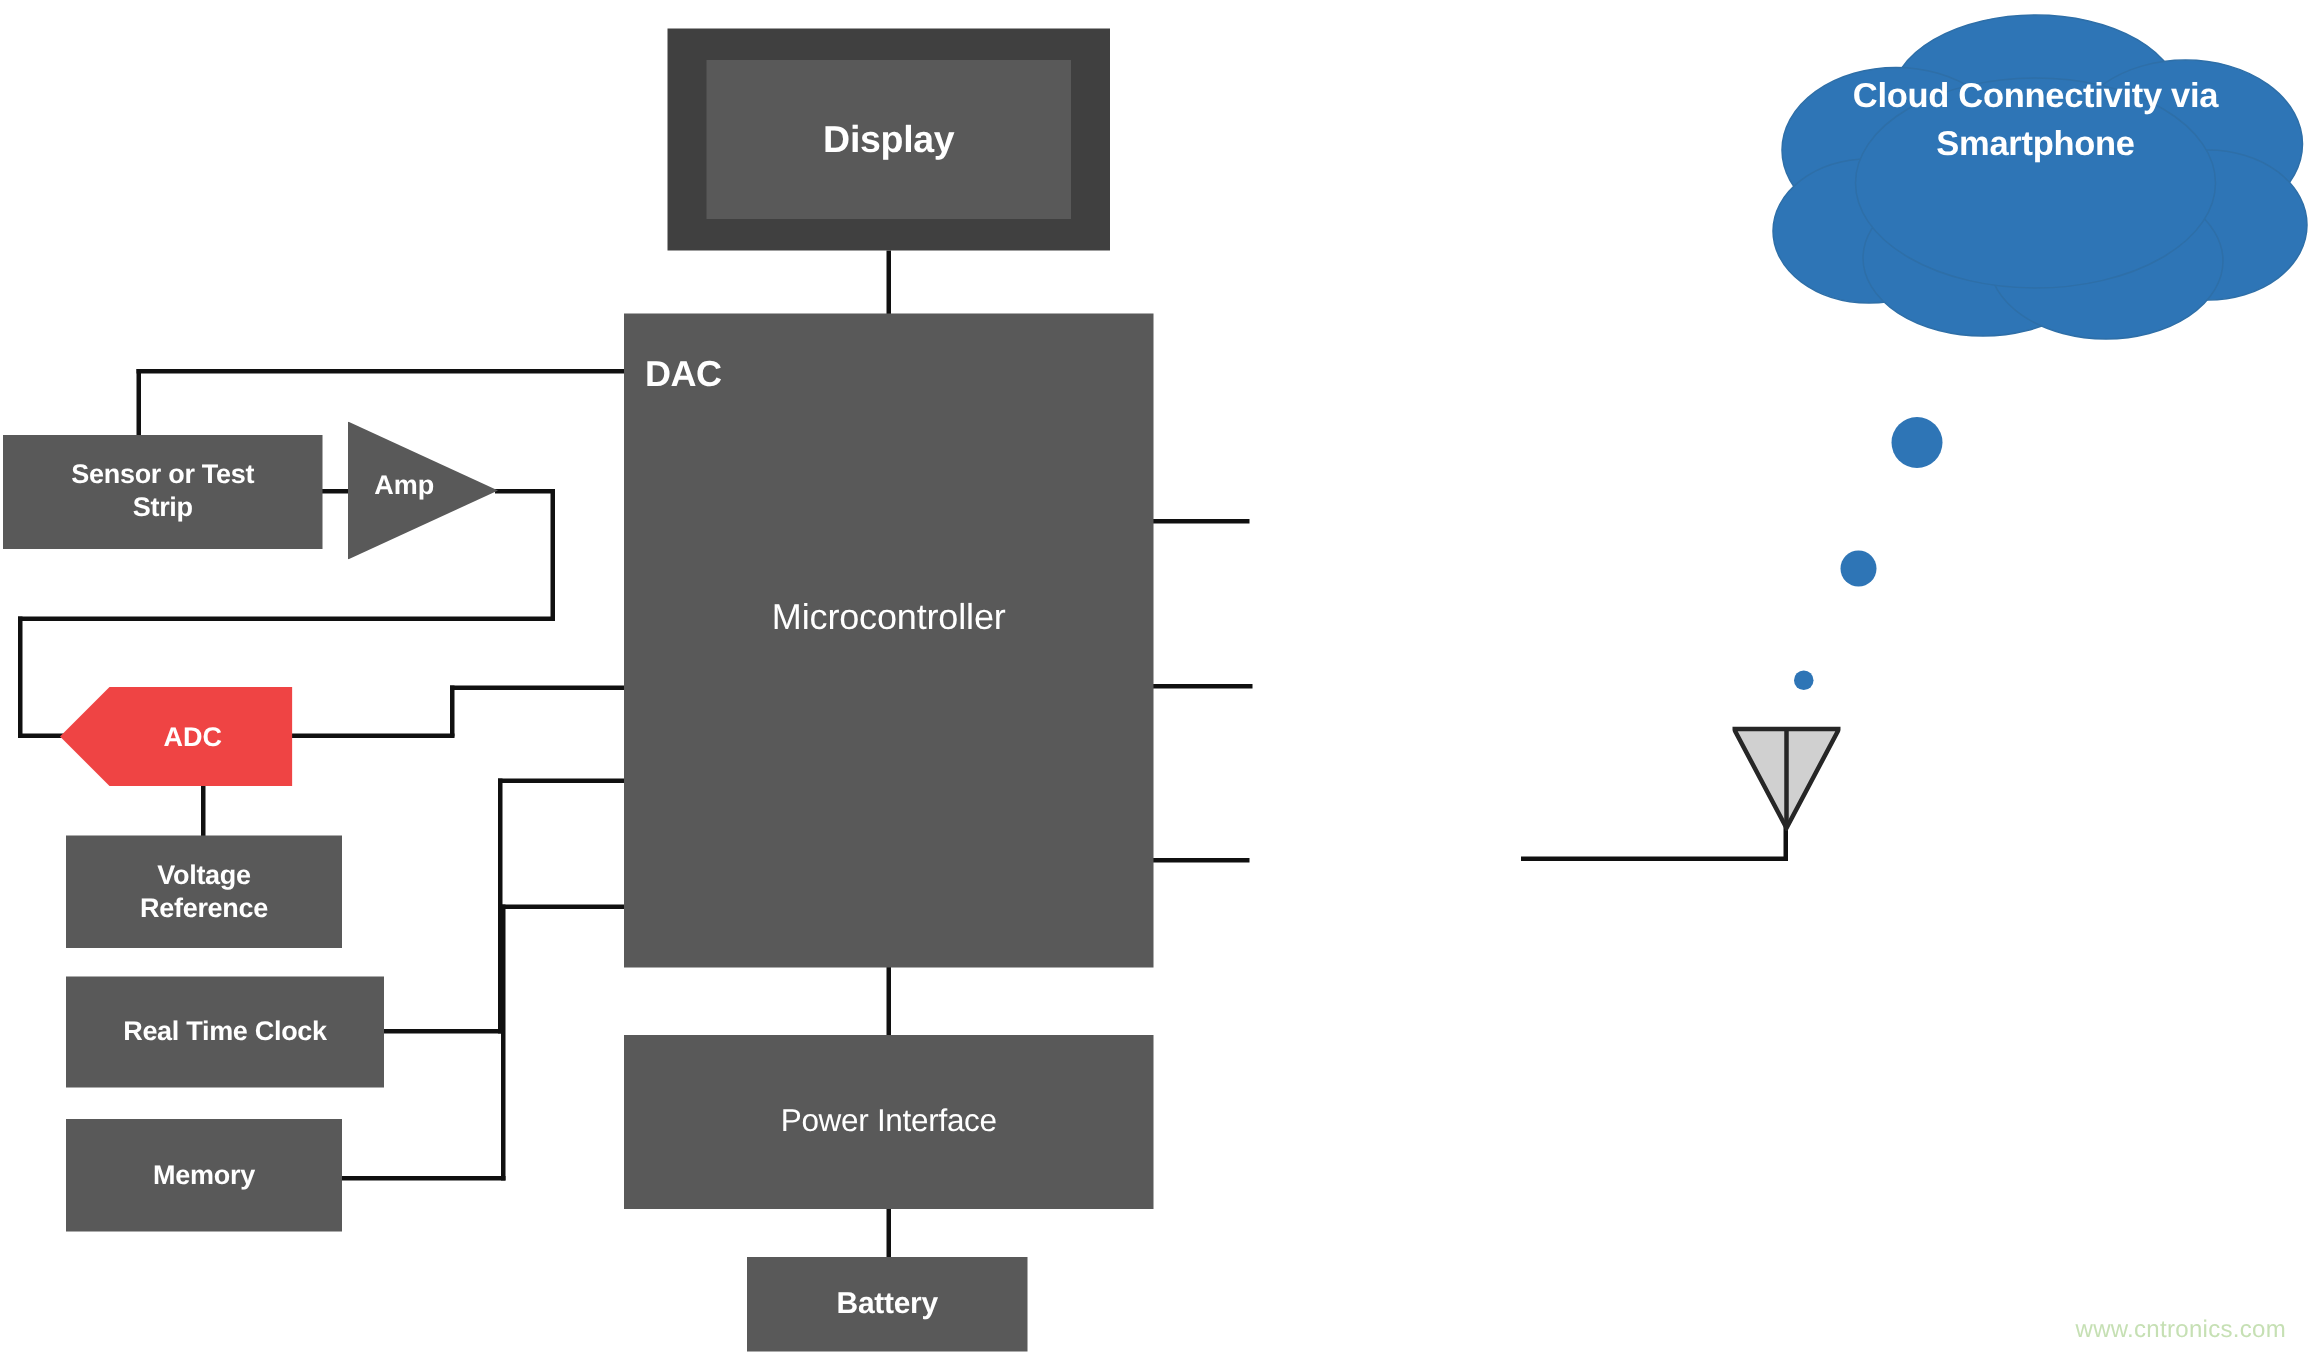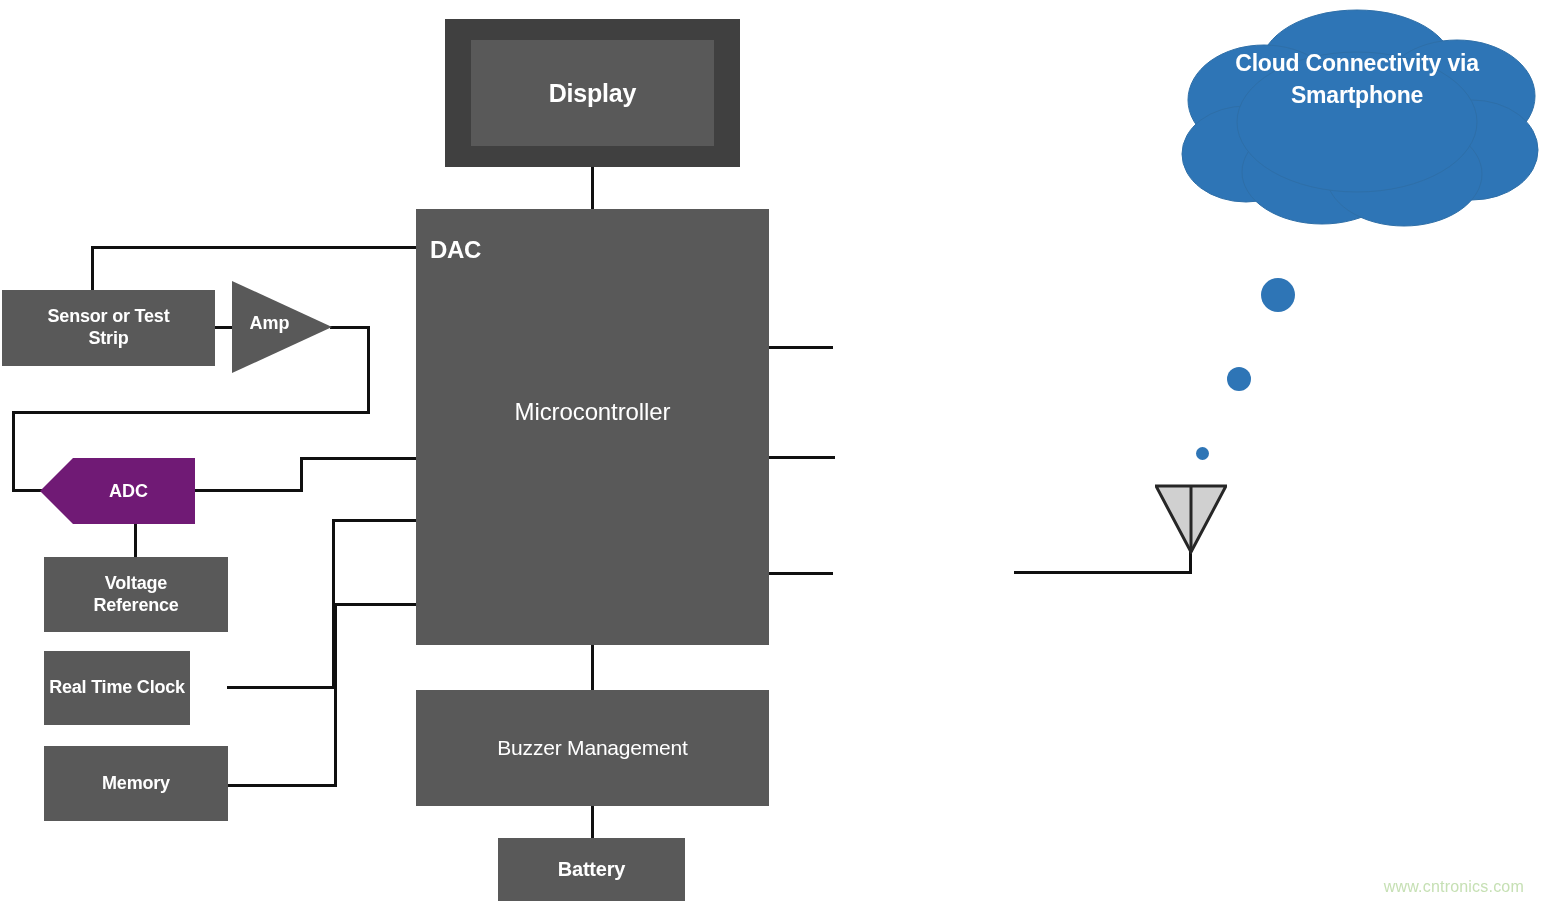--- a/index.html
+++ b/index.html
@@ -81,29 +81,29 @@
     top: 26px;
     font-size: 24px;
     font-weight: bold;
     color: #ffffff;
     letter-spacing: -0.3px;
   }
 
   
   #sensor   { left: 2px;   top: 290px; width: 213px; height: 76px; font-size: 18px; }
   #vref     { left: 44px;  top: 557px; width: 184px; height: 75px; font-size: 18px; }
-  #rtc      { left: 44px;  top: 651px; width: 146px; height: 74px; font-size: 18px; }
+  #rtc      { left: 44px;  top: 651px; width: 212px; height: 74px; font-size: 18px; }
   #memory   { left: 44px;  top: 746px; width: 184px; height: 75px; font-size: 18px; }
 
   
   #adc {
     position: absolute;
     left: 40px; top: 458px;
     width: 155px; height: 66px;
-    background: #701a75;
+    background: #ef4444;
     clip-path: polygon(33px 0, 155px 0, 155px 66px, 33px 66px, 0 33px);
     z-index: 5;
     display: flex;
     align-items: center;
     justify-content: center;
     color: #fff;
     font-weight: bold;
     font-size: 18px;
     padding-left: 22px;
     box-sizing: border-box;
@@ -279,21 +279,21 @@
   </div>
 
   <div class="blk" id="memory">
     <span>Memory</span>
   </div>
 
 
 
 
   <div class="blk" id="power">
-    <span>Buzzer Management</span>
+    <span>Power Interface</span>
   </div>
 
   <div class="blk" id="battery">
     <span>Battery</span>
   </div>
 
   <div id="cloud-wrap">
     <svg width="370" height="231" viewBox="0 0 370 231">
       <g fill="#2E75B6" stroke="#2E6FA8" stroke-width="1">
         <ellipse cx="185" cy="62" rx="96" ry="56"></ellipse>

